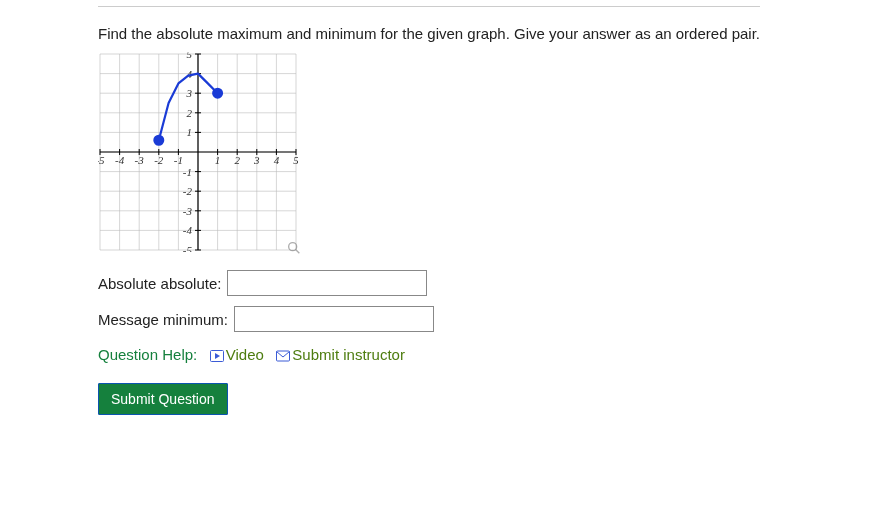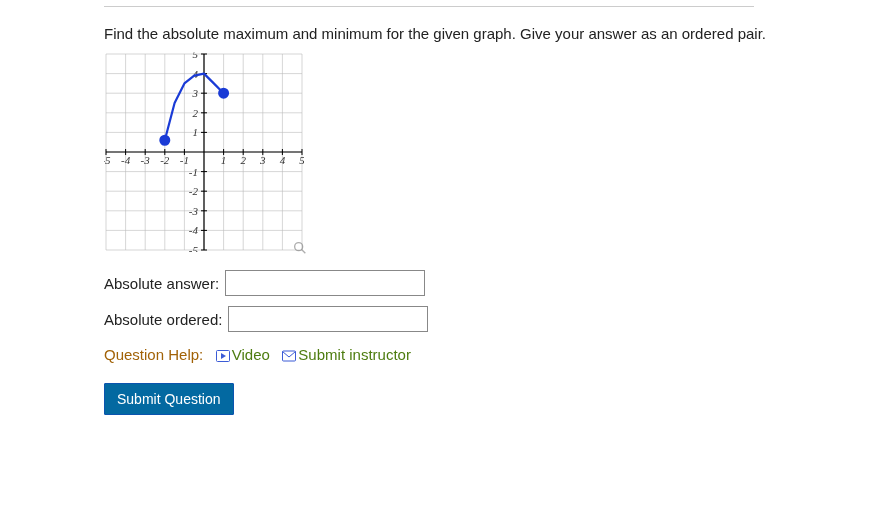--- a/index.html
+++ b/index.html
@@ -5,21 +5,21 @@
     * { box-sizing: border-box; margin: 0; padding: 0; }
     body {
       font-family: Arial, Helvetica, sans-serif;
       font-size: 15px;
       color: #222;
       background: #fff;
       padding: 0;
     }
     .container {
       width: 858px;
-      padding: 0 24px;
+      padding: 0 18px;
     }
     .top-border {
       border-top: 1px solid #ccc;
       margin: 6px 80px 0 80px;
     }
     .content {
       margin-left: 80px;
       margin-top: 18px;
     }
     .prompt {
@@ -44,33 +44,33 @@
       width: 200px;
       height: 26px;
       border: 1px solid #888;
       padding: 2px 4px;
       font-size: 14px;
     }
     .qhelp {
       margin-top: 14px;
       font-size: 15px;
     }
-    .qhelp .help-label { color: #a16207; }
+    .qhelp .help-label { color: #15803d; }
     .link {
       color: #4d7c0f;
       cursor: pointer;
     }
     .link .icon {
       display: inline-block;
       vertical-align: middle;
       margin-right: 2px;
     }
     .submit-btn {
       margin-top: 18px;
-      background: #0369a1;
+      background: #15803d;
       color: #fff;
       border: 1px solid #0b54af;
       padding: 7px 12px;
       font-size: 14px;
       cursor: pointer;
       border-radius: 1px;
     }
     .zoom-icon {
       position: absolute;
       right: -4px;
@@ -165,26 +165,26 @@
           <circle cx="60.8" cy="88.24000000000001" r="4.5" fill="#1a3bd6" stroke="#1a3bd6" stroke-width="2"></circle>
           <circle cx="119.6" cy="41.2" r="4.5" fill="#1a3bd6" stroke="#1a3bd6" stroke-width="2"></circle>
         </svg>
       <svg class="zoom-icon" viewBox="0 0 24 24">
         <circle cx="10" cy="10" r="6" fill="none" stroke="#777" stroke-width="2"></circle>
         <line x1="14" y1="14" x2="20" y2="20" stroke="#777" stroke-width="2"></line>
       </svg>
     </div>
 
     <div class="input-row">
-      <label>Absolute answer:</label>
+      <label>Absolute absolute:</label>
       <input type="text" value="" style="">
     </div>
 
     <div class="input-row">
-      <label>Absolute ordered:</label>
+      <label>Message minimum:</label>
       <input type="text" value="" style="">
     </div>
 
     <div class="qhelp">
       <span class="help-label">Question Help:</span>
       &nbsp;
       <span class="link">
         <span class="icon">
           <svg width="14" height="12" viewBox="0 0 14 12">
               <rect x="0.5" y="0.5" width="13" height="11" rx="1" fill="none" stroke="#3b5bd6" stroke-width="1"></rect>

